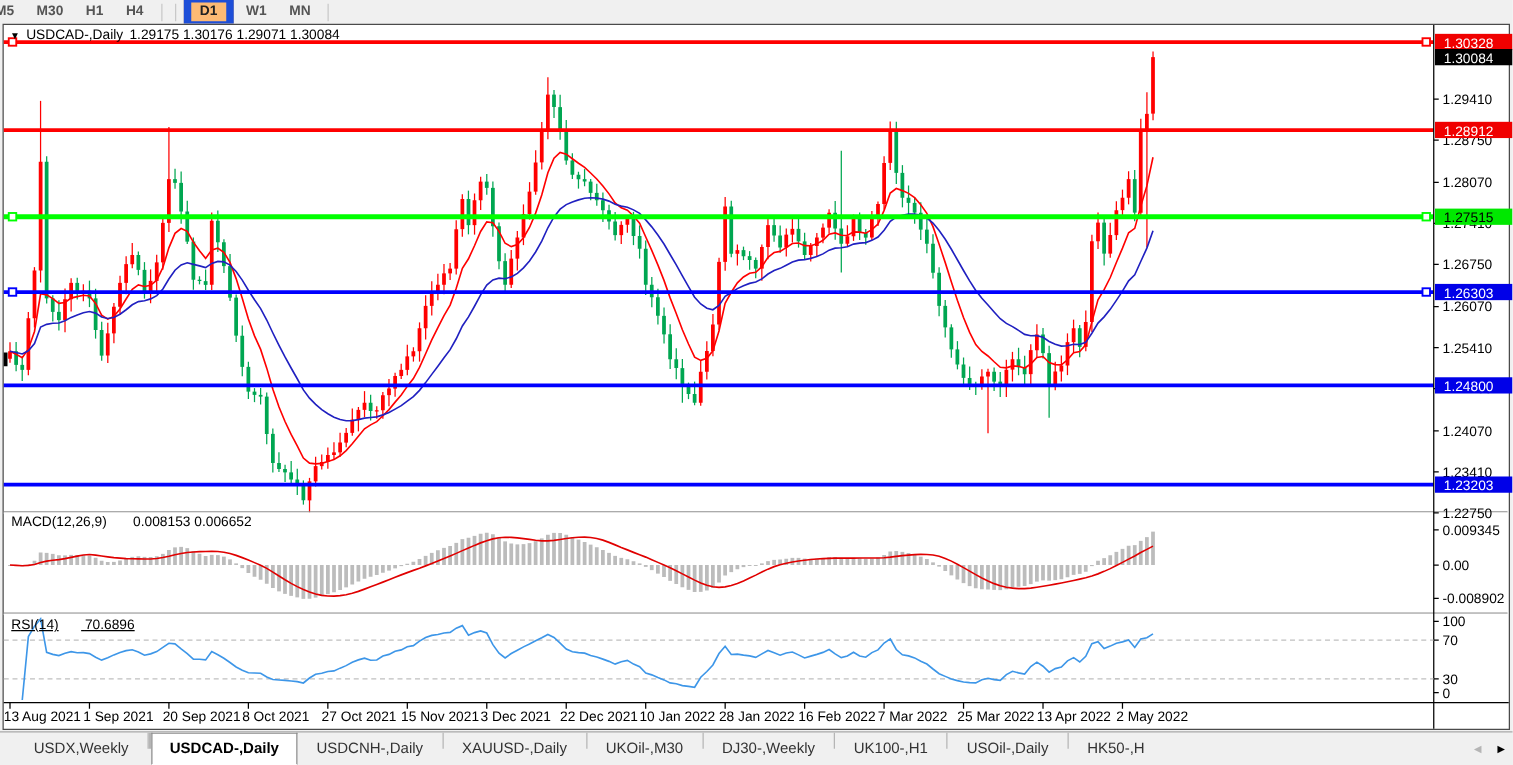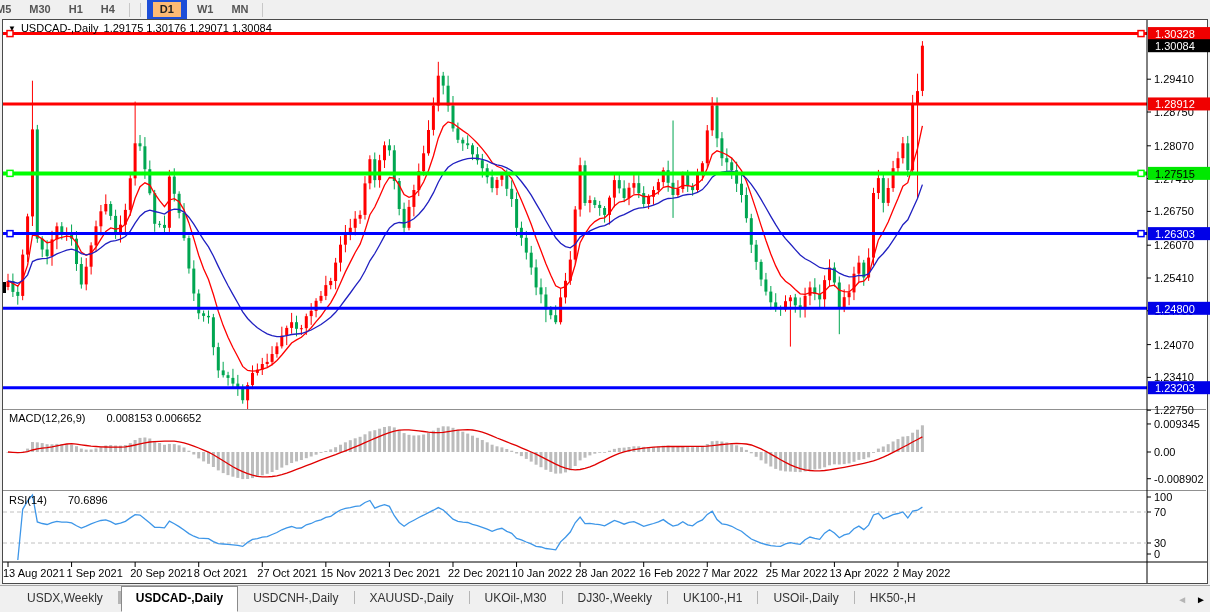--- a/index.html
+++ b/index.html
@@ -21,21 +21,21 @@
 
   .chart-title { position:absolute; left:8px; top:22px; font-size:11px; color:#000;
                  display:flex; align-items:center; gap:5px; }
   .chart-title .arrow { font-size:8px; color:#000; }
   .pane-label { position:absolute; font-size:11px; color:#000; left:9px; }
   .pane-label span { margin-right:18px; }
 
   
   .tabbar { position:absolute; left:0; top:585px; width:1210px; height:27px;
             background:#f0f0f0; border-top:1px solid #a8a8a8; display:flex;
-            align-items:flex-end; padding-left:12px; overflow:hidden; }
+            align-items:flex-start; padding-left:12px; overflow:hidden; }
   .tab { font-size:12px; color:#333; padding:4px 14px 6px 14px; white-space:nowrap;
          border:1px solid transparent; cursor:default; }
   .tab.active { background:#ffffff; border:1px solid #8a8a8a; border-bottom:1px solid #ffffff;
                 font-weight:bold; color:#000; }
   .tab-sep { width:1px; height:13px; background:#b5b5b5; margin:0 0 8px 0; }
   .tab-arrows { position:absolute; right:4px; bottom:7px; display:flex; gap:9px;
                 font-size:10px; line-height:10px; }
   .tab-arrows .left  { color:#b5b5b5; }
   .tab-arrows .right { color:#000; }
 </style>
@@ -738,21 +738,21 @@
   <span class="arrow">▼</span>
   <span>USDCAD-,Daily</span>
   <span>1.29175 1.30176 1.29071 1.30084</span>
 </div>
 
 <div class="pane-label" style="top:412px;">
   <span>MACD(12,26,9)</span>
   <span>0.008153 0.006652</span>
 </div>
 
-<div class="pane-label" style="top:494px;">
+<div class="pane-label" style="top:494px;text-decoration:underline;">
   <span>RSI(14)</span>
   <span>70.6896</span>
 </div>
 
 <div class="tabbar" id="tabbar">
   <div class="tab">USDX,Weekly</div>
     <div class="tab-sep"></div>
     <div class="tab-sep"></div>
     <div class="tab-sep"></div>
     <div class="tab active">USDCAD-,Daily</div>

